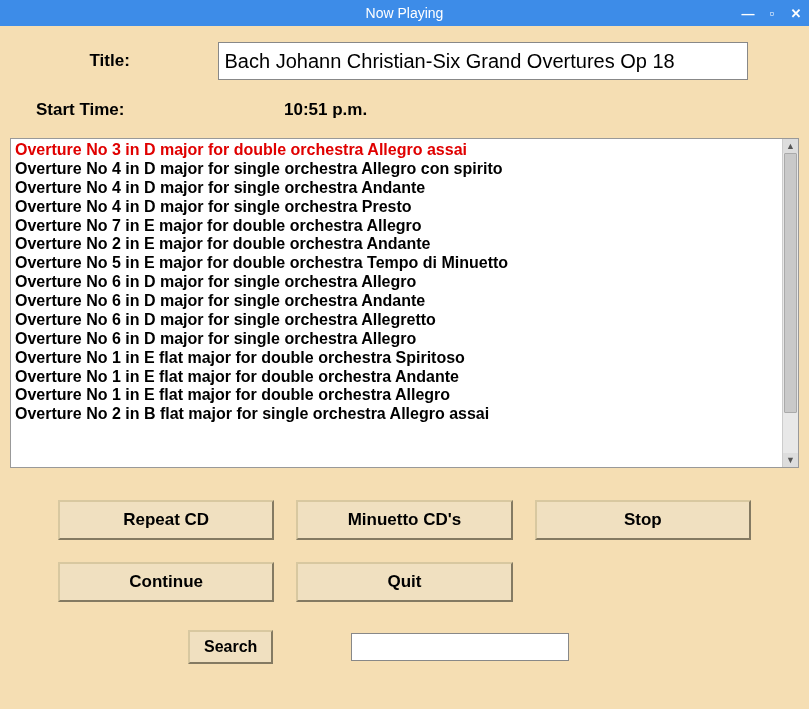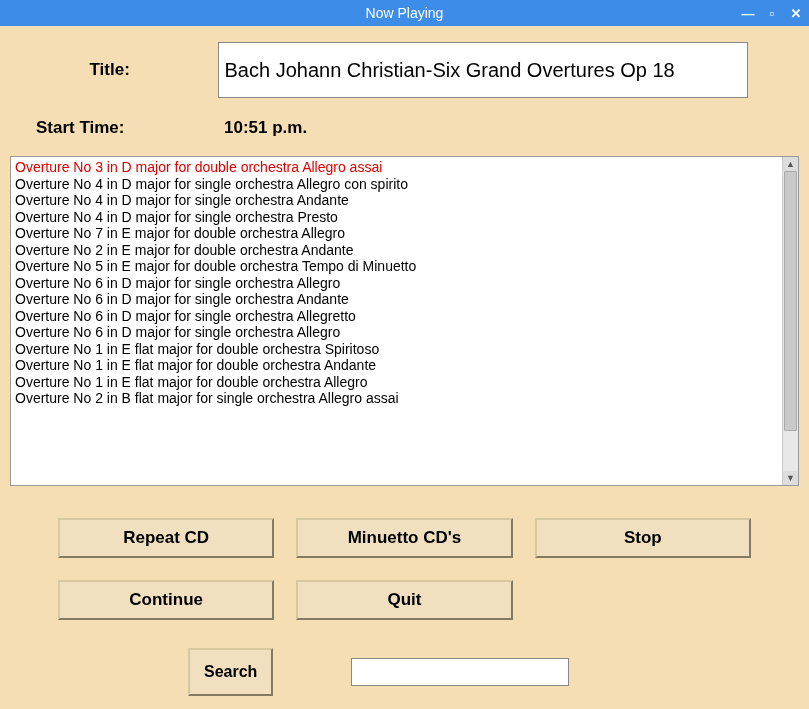--- a/index.html
+++ b/index.html
@@ -50,53 +50,53 @@
     margin: 6px 0 20px 28px;
     justify-content: center;
   }
   .label {
     font-weight: bold;
     font-size: 17px;
     width: 128px;
   }
   .title-input {
     width: 530px;
-    height: 56px;
+    height: 38px;
     border: 1px solid #888;
     background: #fff;
     font-size: 20px;
     padding: 4px 6px;
     font-family: Verdana, Geneva, sans-serif;
   }
   .row-start {
     display: flex;
     align-items: center;
     margin: 0 0 18px 28px;
   }
   .start-val {
     font-size: 17px;
     font-weight: bold;
-    margin-left: 60px;
+    margin-left: 120px;
   }
   .track-list-wrap {
     margin: 0 2px;
     border: 1px solid #999;
     background: #fff;
     height: 330px;
     position: relative;
     display: flex;
   }
   .track-list {
     flex: 1;
     overflow: hidden;
     padding: 2px 2px;
   }
   .track-list div {
-    font-size: 14px;
-    font-weight: normal;
+    font-size: 16px;
+    font-weight: bold;
     line-height: 1.18;
     white-space: nowrap;
     cursor: pointer;
     padding: 0 2px;
   }
   .track-list .current { color: #e00000; }
   .scrollbar {
     width: 16px;
     background: #e8e8e8;
     border-left: 1px solid #ccc;
@@ -143,21 +143,21 @@
     font-family: Verdana, Geneva, sans-serif;
     cursor: pointer;
   }
   .search-row {
     display: flex;
     align-items: center;
     margin: 28px 0 0 180px;
     gap: 78px;
   }
   .search-btn {
-    height: 48px;
+    height: 34px;
     padding: 0 14px;
     background: #f0e0c0;
     border: 2px outset #d8c8a0;
     font-size: 16px;
     font-weight: bold;
     font-family: Verdana, Geneva, sans-serif;
     cursor: pointer;
   }
   .search-input {
     width: 218px;

